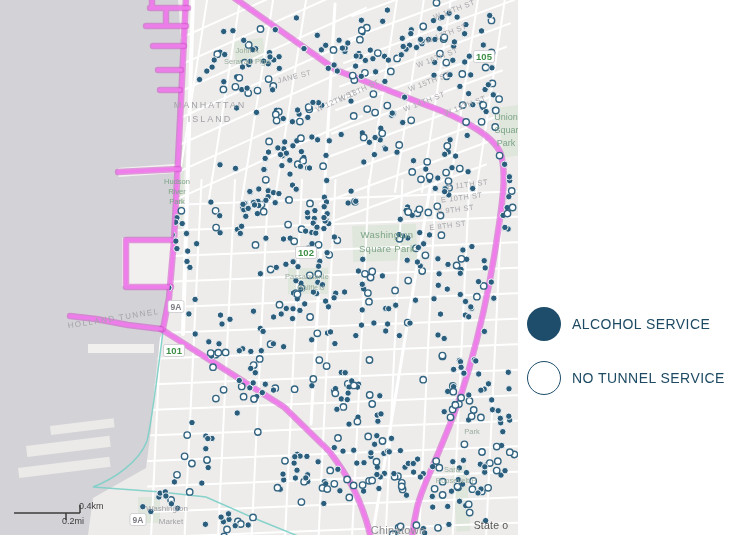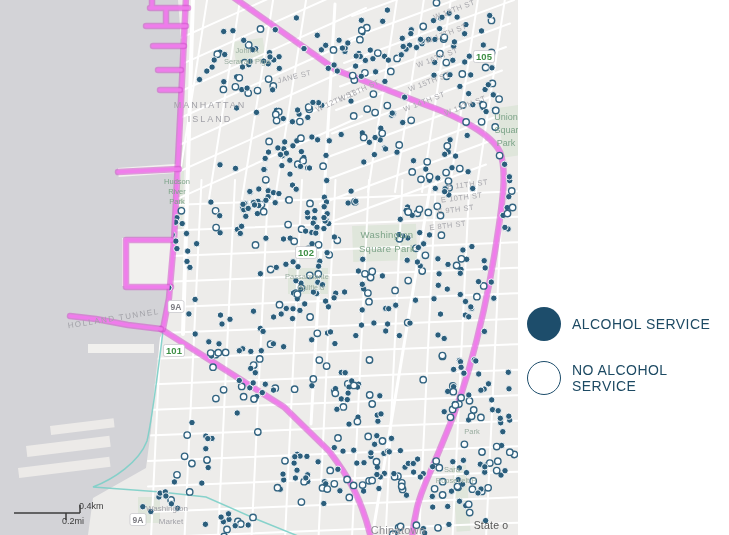--- a/index.html
+++ b/index.html
@@ -911,15 +911,15 @@
     </svg>
 </div>
 
 <div id="legend">
   <div class="legend-item">
     <span class="swatch" id="sw0" style="background: rgb(29, 77, 107);"></span>
     <span class="legend-label">ALCOHOL SERVICE</span>
   </div>
   <div class="legend-item">
     <span class="swatch" id="sw1" style="background: rgb(255, 255, 255); border: 1.6px solid rgb(29, 77, 107); box-sizing: border-box;"></span>
-    <span class="legend-label">NO ALCOHOL SERVICE</span>
+    <span class="legend-label">NO TUNNEL SERVICE</span>
   </div>
 </div>
 
 </body></html>

